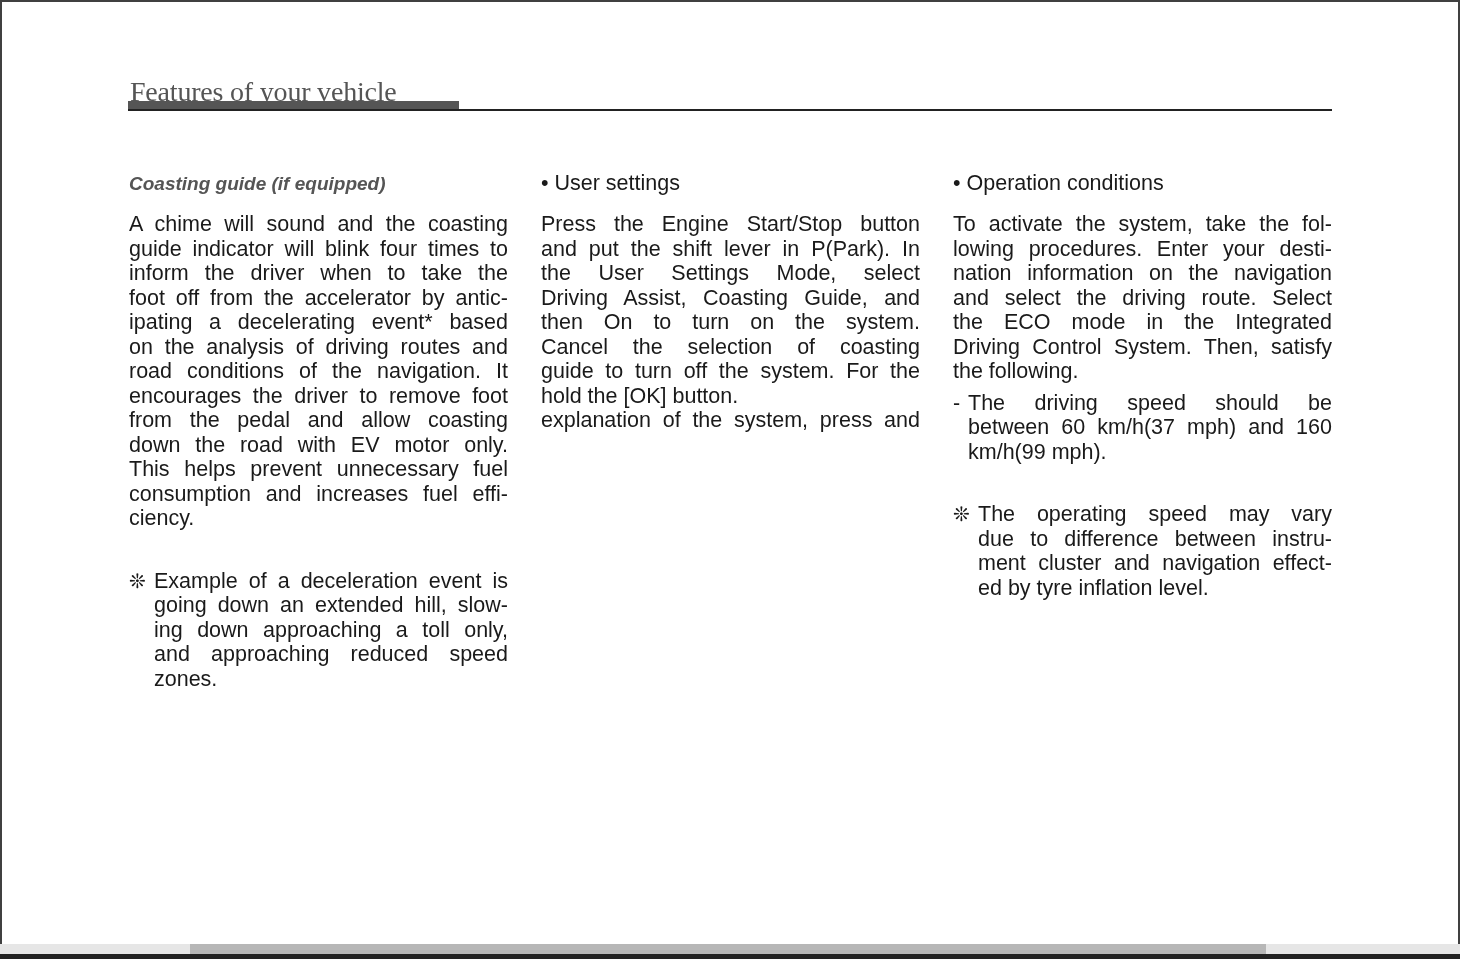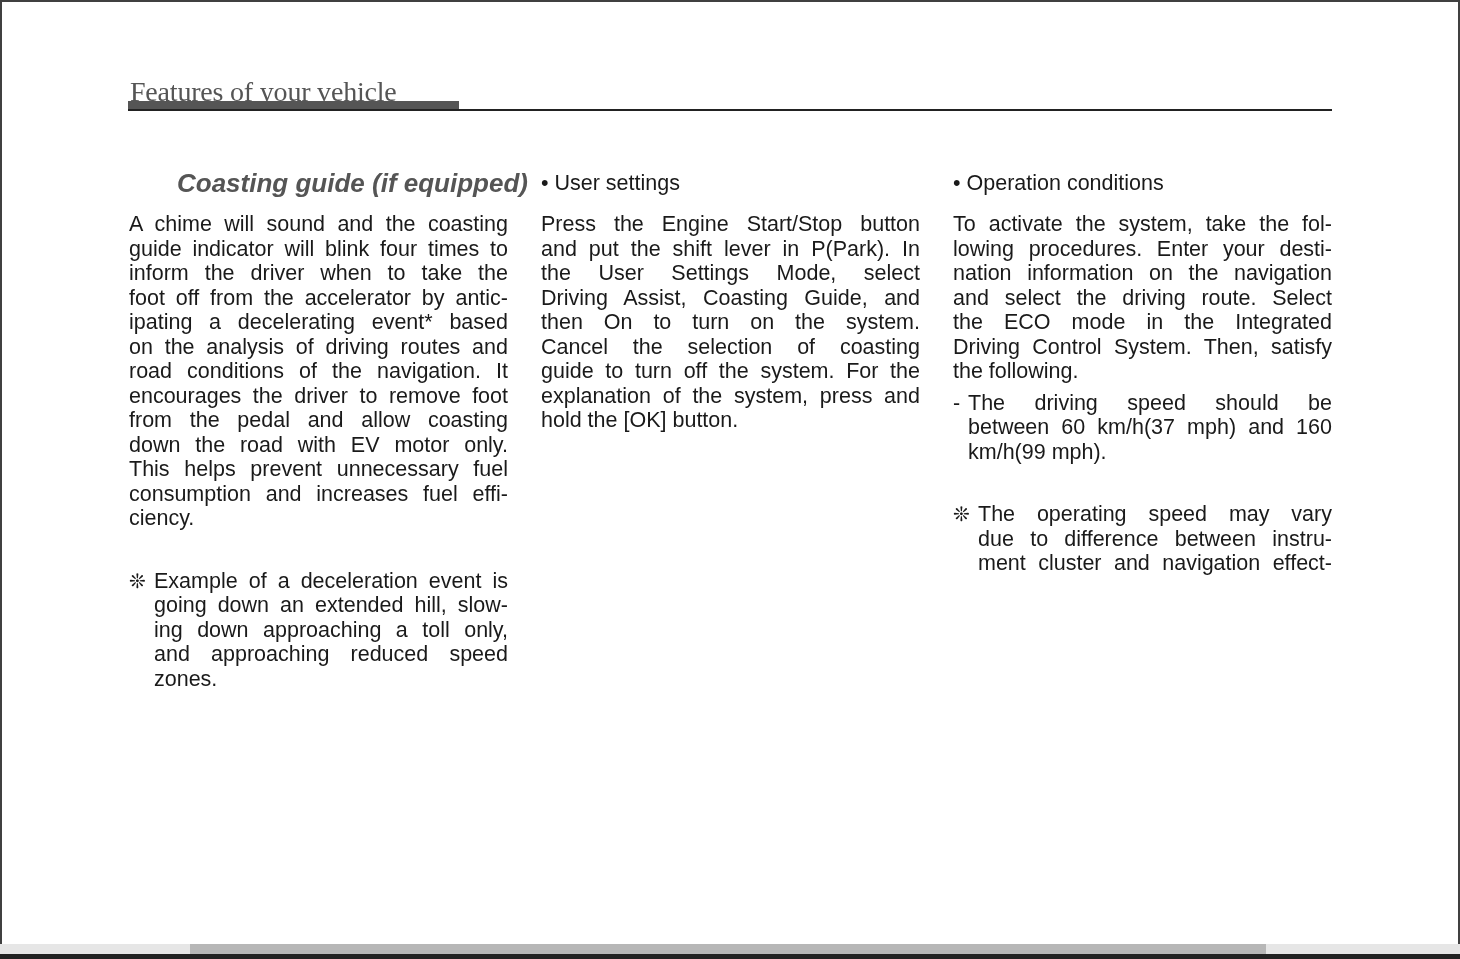--- a/index.html
+++ b/index.html
@@ -25,22 +25,22 @@
     position: absolute; left: 128px; top: 109px; width: 1204px; height: 2px; background: #222222;
   }
   .col {
     position: absolute; top: 169px; width: 379px;
     font-size: 21.5px; color: #1a1a1a; line-height: 24.5px;
   }
   .col.c1 { left: 129px; }
   .col.c2 { left: 541px; }
   .col.c3 { left: 953px; }
   .heading-italic {
-    font-weight: bold; font-style: italic; color: #555555; font-size: 26px;
-    height: 29px; line-height: 29px; white-space: nowrap; margin-left: 48px;
+    font-weight: bold; font-style: italic; color: #555555; font-size: 19px;
+    height: 29px; line-height: 29px; white-space: nowrap;
   }
   .bullet-heading { height: 29px; line-height: 29px; white-space: nowrap; }
   .para { margin-top: 14px; }
   .ln { display: block; text-align: justify; text-align-last: justify; white-space: nowrap; }
   .ln.last { text-align-last: left; }
   .note { position: relative; padding-left: 25px; }
   .note .mark {
     position: absolute; left: 0; top: 0; width: 20px; height: 24px;
     font-size: 20px; line-height: 24px; color: #1a1a1a;
   }
@@ -95,22 +95,22 @@
 <div class="col c2">
   <div class="bullet-heading">• User settings</div>
   <div class="para">
     <span class="ln" style="white-space: normal;">Press the Engine Start/Stop button</span>
     <span class="ln" style="white-space: normal;">and put the shift lever in P(Park). In</span>
     <span class="ln" style="white-space: normal;">the User Settings Mode, select</span>
     <span class="ln" style="white-space: normal;">Driving Assist, Coasting Guide, and</span>
     <span class="ln" style="white-space: normal;">then On to turn on the system.</span>
     <span class="ln" style="white-space: normal;">Cancel the selection of coasting</span>
     <span class="ln" style="white-space: normal;">guide to turn off the system. For the</span>
+    <span class="ln last" style="white-space: normal;">hold the [OK] button.</span>
     <span class="ln" style="white-space: normal;">explanation of the system, press and</span>
-    <span class="ln last" style="white-space: normal;">hold the [OK] button.</span>
   </div>
 </div>
 
 <div class="col c3">
   <div class="bullet-heading">• Operation conditions</div>
   <div class="para">
     <span class="ln" style="white-space: normal;">To activate the system, take the fol-</span>
     <span class="ln" style="white-space: normal;">lowing procedures. Enter your desti-</span>
     <span class="ln" style="white-space: normal;">nation information on the navigation</span>
     <span class="ln" style="white-space: normal;">and select the driving route. Select</span>
@@ -122,18 +122,19 @@
     <span class="dash">-</span>
     <span class="ln" style="white-space: normal;">The driving speed should be</span>
     <span class="ln" style="white-space: normal;">between 60 km/h(37 mph) and 160</span>
     <span class="ln last" style="white-space: normal;">km/h(99 mph).</span>
   </div>
   <div class="note" style="margin-top: 38px;">
     <span class="mark">❊</span>
     <span class="ln" style="white-space: normal;">The operating speed may vary</span>
     <span class="ln" style="white-space: normal;">due to difference between instru-</span>
     <span class="ln" style="white-space: normal;">ment cluster and navigation effect-</span>
+    <span class="ln last" style="white-space: normal;">ed by tyre inflation level.</span>
   </div>
 </div>
 
 <div class="scroll-track"></div>
 <div class="scroll-thumb"></div>
 <div class="scroll-bottom"></div>
 
 </body></html>

